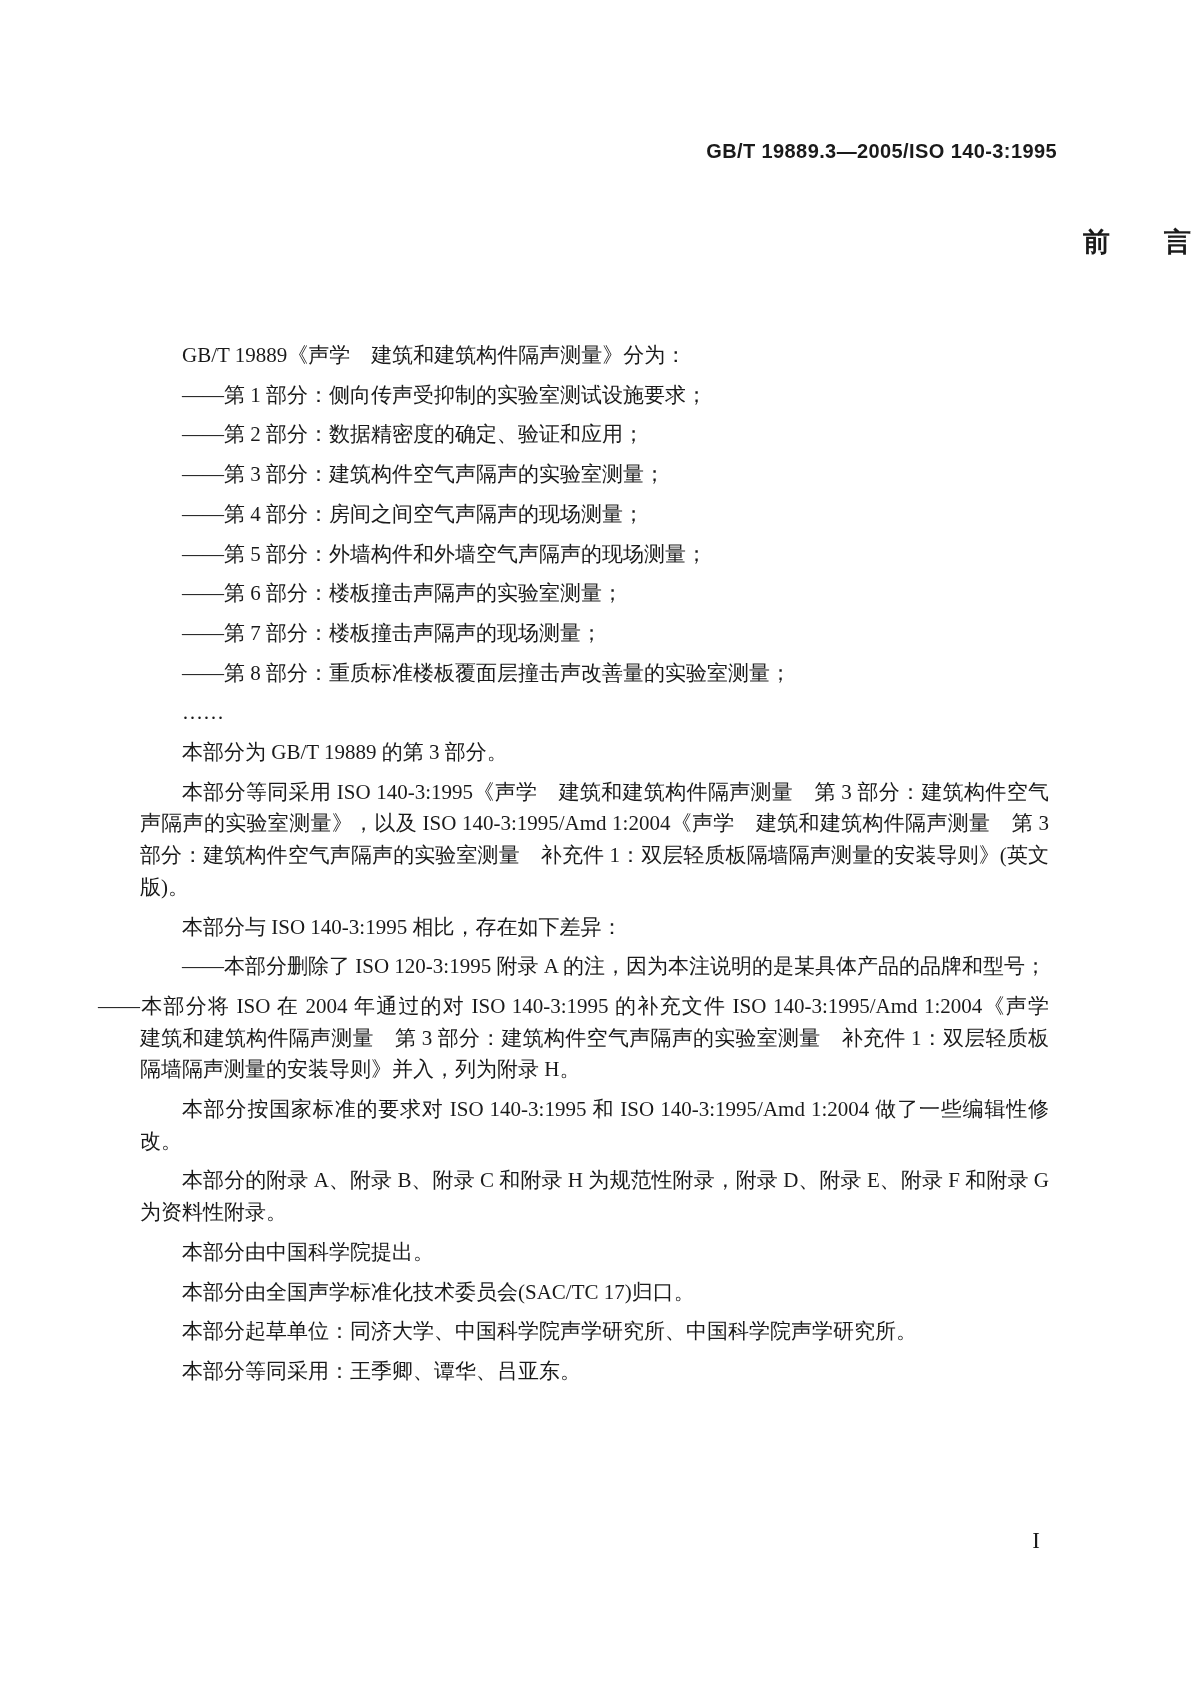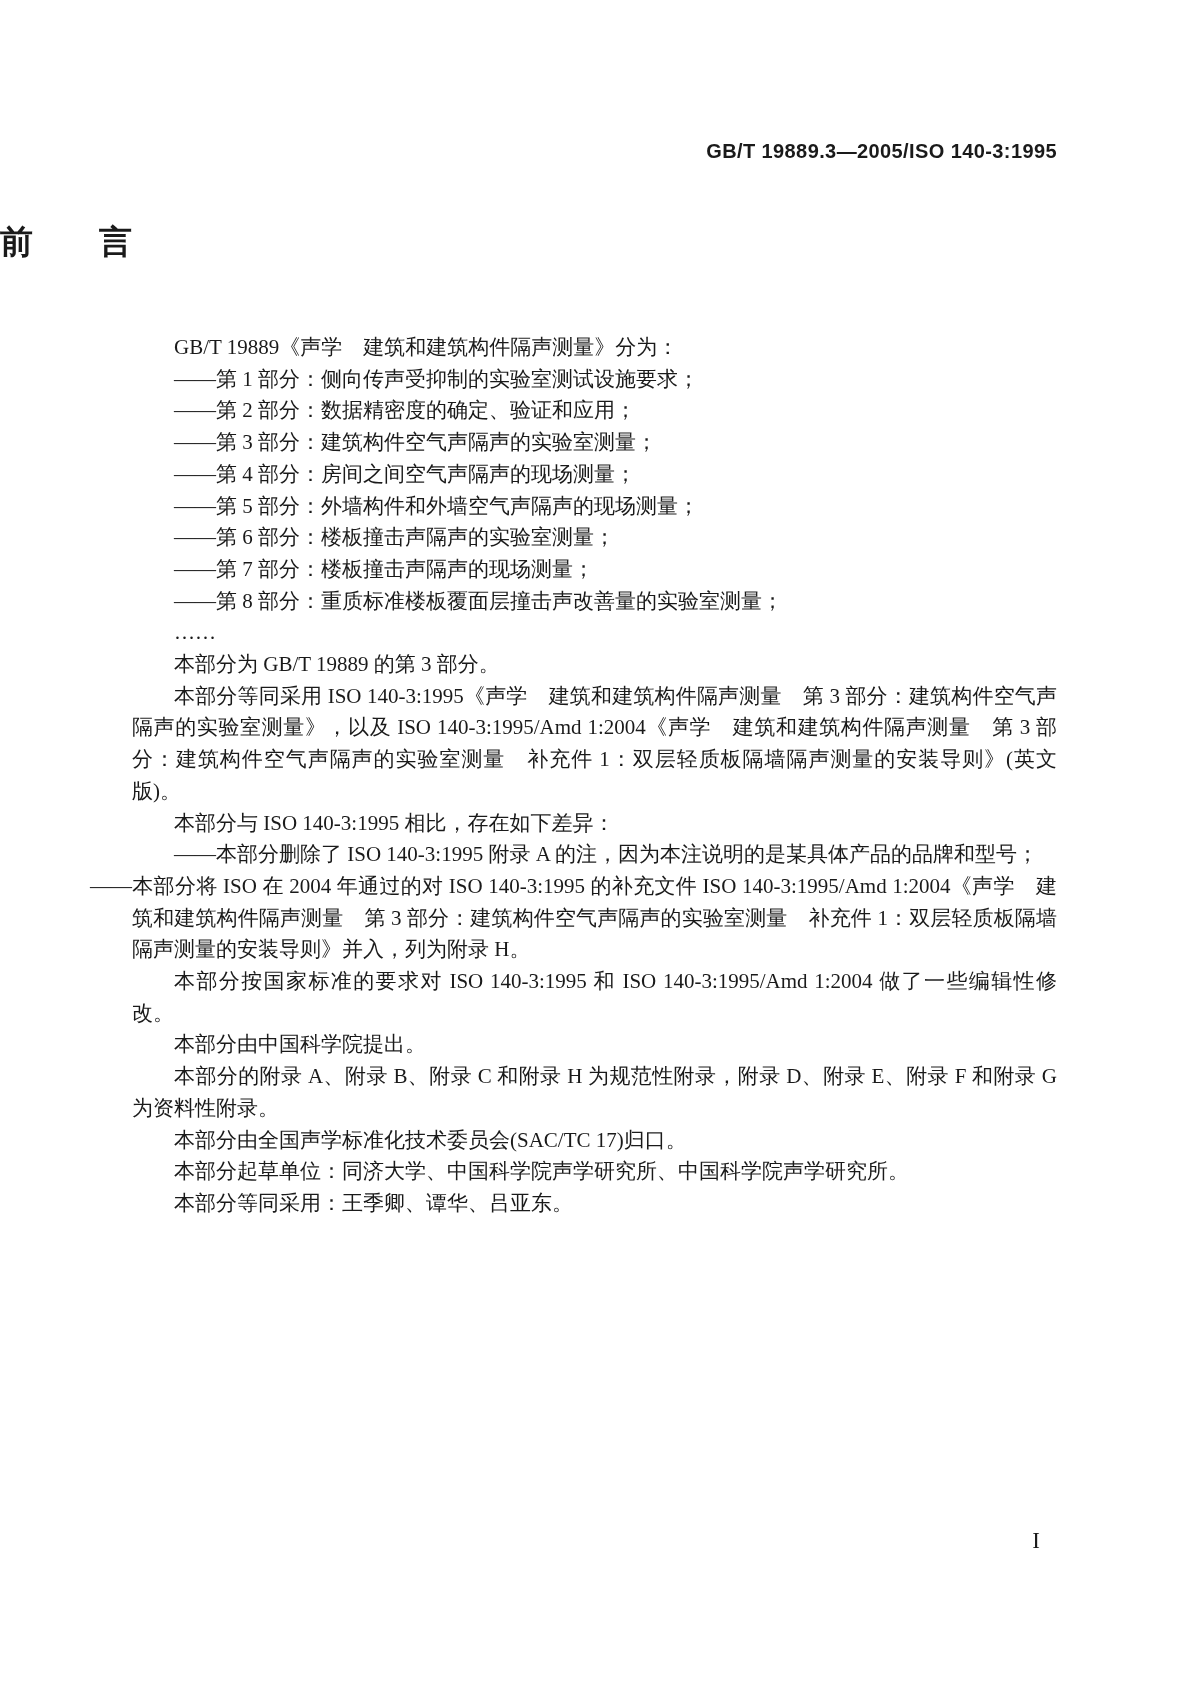--- a/index.html
+++ b/index.html
@@ -27,38 +27,38 @@
     font-size: 20px;
     letter-spacing: 0.4px;
     white-space: nowrap;
   }
   .doc-title {
     position: absolute;
     top: 222px;
     left: 0;
     width: 1191px;
     margin: 0;
-    text-align: left;
+    text-align: right;
     font-family: "Liberation Sans", "DejaVu Sans", sans-serif;
     font-weight: bold;
-    font-size: 33px;
+    font-size: 27px;
     line-height: 40px;
   }
   .doc-body {
     position: absolute;
     top: 332px;
     left: 132px;
     width: 925px;
     font-size: 21px;
     line-height: 31.7px;
     text-align: justify;
     text-justify: inter-ideograph;
   }
   .doc-body p {
-    margin: 0;
+    margin: 8px;
     padding: 0;
   }
   .ind {
     text-indent: 2em;
   }
   .hang {
     padding-left: 4em;
     text-indent: -2em;
   }
   .page-number {
@@ -87,25 +87,25 @@
     <p class="ind">——第 3 部分：建筑构件空气声隔声的实验室测量；</p>
     <p class="ind">——第 4 部分：房间之间空气声隔声的现场测量；</p>
     <p class="ind">——第 5 部分：外墙构件和外墙空气声隔声的现场测量；</p>
     <p class="ind">——第 6 部分：楼板撞击声隔声的实验室测量；</p>
     <p class="ind">——第 7 部分：楼板撞击声隔声的现场测量；</p>
     <p class="ind">——第 8 部分：重质标准楼板覆面层撞击声改善量的实验室测量；</p>
     <p class="ind">……</p>
     <p class="ind">本部分为 GB/T 19889 的第 3 部分。</p>
     <p class="ind">本部分等同采用 ISO 140-3:1995《声学　建筑和建筑构件隔声测量　第 3 部分：建筑构件空气声隔声的实验室测量》，以及 ISO 140-3:1995/Amd 1:2004《声学　建筑和建筑构件隔声测量　第 3 部分：建筑构件空气声隔声的实验室测量　补充件 1：双层轻质板隔墙隔声测量的安装导则》(英文版)。</p>
     <p class="ind">本部分与 ISO 140-3:1995 相比，存在如下差异：</p>
-    <p class="ind">——本部分删除了 ISO 140-3:1995 附录 A 的注，因为本注说明的是某具体产品的品牌和型号；</p>
+    <p class="ind">——本部分删除了 ISO 120-3:1995 附录 A 的注，因为本注说明的是某具体产品的品牌和型号；</p>
     <p class="hang">——本部分将 ISO 在 2004 年通过的对 ISO 140-3:1995 的补充文件 ISO 140-3:1995/Amd 1:2004《声学　建筑和建筑构件隔声测量　第 3 部分：建筑构件空气声隔声的实验室测量　补充件 1：双层轻质板隔墙隔声测量的安装导则》并入，列为附录 H。</p>
     <p class="ind">本部分按国家标准的要求对 ISO 140-3:1995 和 ISO 140-3:1995/Amd 1:2004 做了一些编辑性修改。</p>
+    <p class="ind">本部分的附录 A、附录 B、附录 C 和附录 H 为规范性附录，附录 D、附录 E、附录 F 和附录 G 为资料性附录。</p>
     <p class="ind">本部分由中国科学院提出。</p>
-    <p class="ind">本部分的附录 A、附录 B、附录 C 和附录 H 为规范性附录，附录 D、附录 E、附录 F 和附录 G 为资料性附录。</p>
     <p class="ind">本部分由全国声学标准化技术委员会(SAC/TC 17)归口。</p>
     <p class="ind">本部分起草单位：同济大学、中国科学院声学研究所、中国科学院声学研究所。</p>
     <p class="ind">本部分等同采用：王季卿、谭华、吕亚东。</p>
   </div>
 
   <div class="page-number">I</div>
 
 </div>
 
 </body></html>

